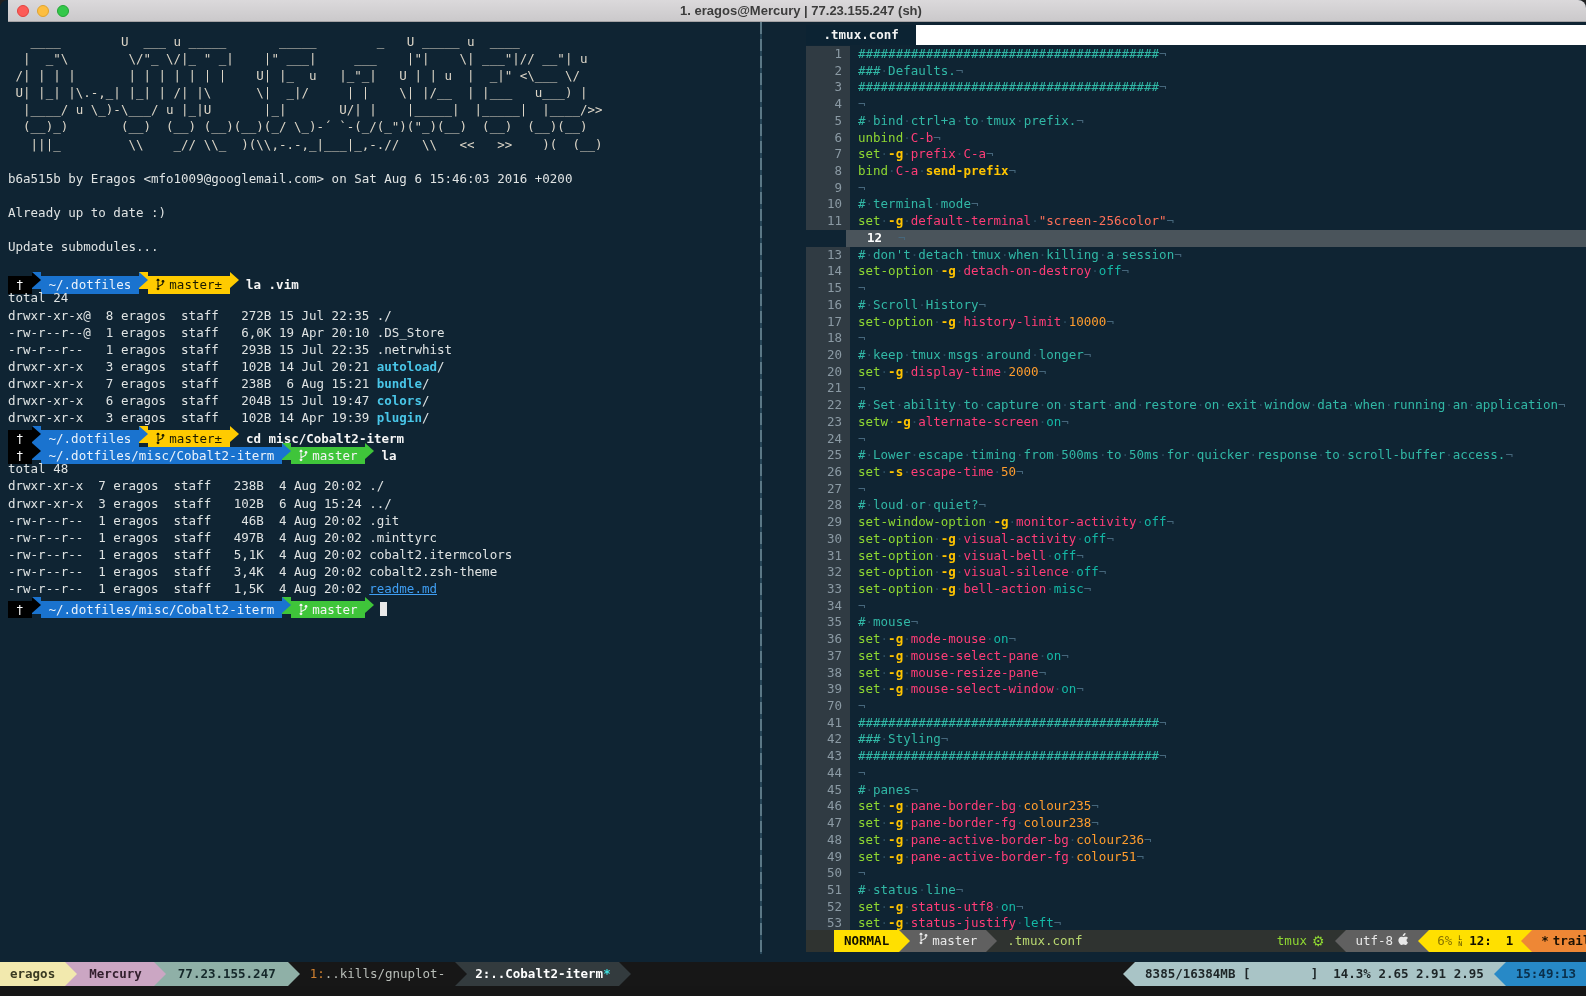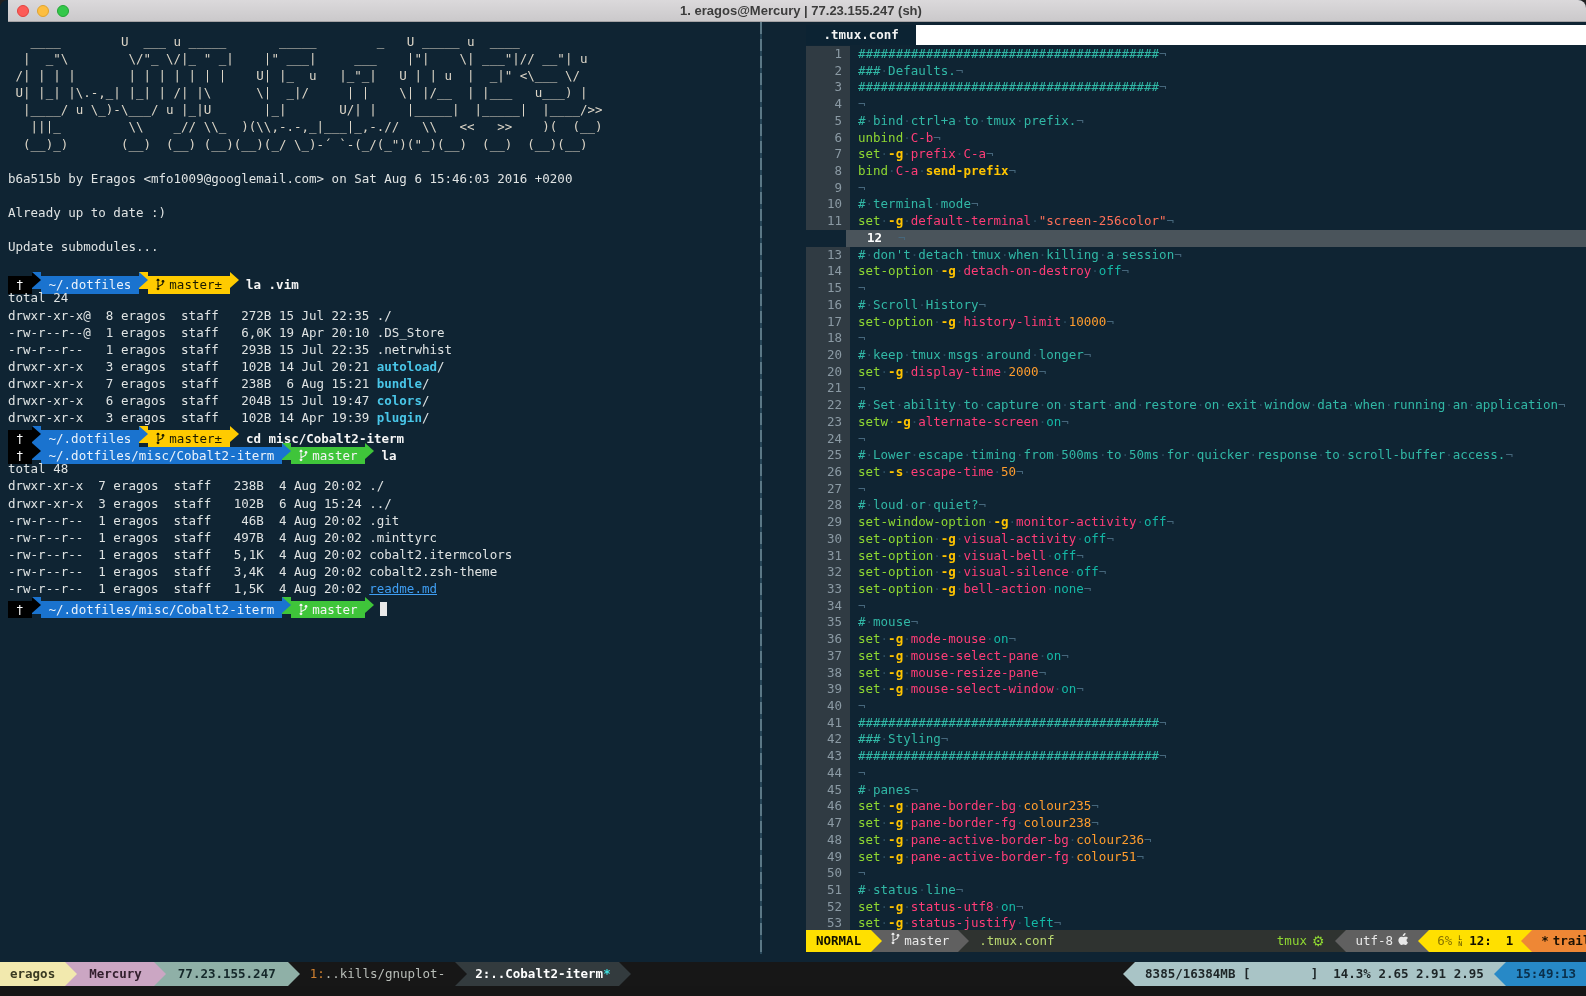--- a/index.html
+++ b/index.html
@@ -47,21 +47,21 @@
   .bicon{display:inline-block;vertical-align:-2px;margin-right:4px;}
   
   .pseg{display:inline-block;height:17.1px;line-height:17.1px;padding:0 8px;font-size:12.5px;}
   .pcmd{color:#f5f5f5;font-weight:bold;padding-left:7px;}
   .cursor{display:inline-block;width:7px;height:14px;background:#e9e9e9;vertical-align:-2px;margin-left:6px;}
   .lsdir{color:#49c6e8;font-weight:bold;} .lsslash{color:#dfe3e3;font-weight:normal;}
   .lslink{color:#3f9ef2;text-decoration:underline;cursor:pointer;}
   
   .vstatus{position:absolute;left:0;top:908px;width:816px;height:22px;background:#2f3330;
            display:flex;align-items:stretch;font-size:12.5px;line-height:22px;}
-  .vs-mode{background:#ffe000;color:#101000;font-weight:bold;padding:0 10px;}
+  .vs-mode{background:#ffe000;color:#101000;font-weight:bold;padding:0 10px;margin-left:28px;}
   .vs-branch{background:#606060;color:#e8e8e8;padding:0 9px;}
   .vs-file{color:#b9d870;padding:0 10px;}
   .vs-tmux{color:#8fd832;padding-right:10px;display:inline-flex;align-items:center;gap:5px;}
   .vs-enc{background:#606060;color:#e8e8e8;padding:0 10px;display:inline-flex;align-items:center;gap:5px;}
   .vs-pct{background:#ffe000;color:#101000;padding:0 8px;display:inline-flex;align-items:center;}
   .vs-pct .pctnum{color:#8a7500;margin-right:6px;}
   .vs-pct .lnglyph{display:inline-block;font-size:6.5px;line-height:6px;color:#4a4000;margin-right:7px;text-align:center;}
   .vs-pct b{font-weight:bold;}
   .vs-pct .colno{margin-left:14px;}
   .vs-warn{background:#ee8735;color:#1d1204;padding:0 9px;font-weight:bold;}
@@ -94,22 +94,22 @@
     <div class="wtitle">1. eragos@Mercury | 77.23.155.247 (sh)</div>
   </div>
 
   <div class="content">
     <div class="left-pane" id="left-pane">
         <div class="tline art">   ____        U  ___ u _____       _____        _   U _____ u  ____  </div>
         <div class="tline art">  |  _"\        \/"_ \/|_ " _|    |" ___|     ___    |"|    \| ___"|// __"| u</div>
         <div class="tline art"> /| | | |       | | | | | | |    U| |_  u   |_"_|   U | | u  |  _|" &lt;\___ \/ </div>
         <div class="tline art"> U| |_| |\.-,_| |_| | /| |\      \|  _|/     | |    \| |/__  | |___   u___) |</div>
         <div class="tline art">  |____/ u \_)-\___/ u |_|U       |_|       U/| |    |_____|  |_____|  |____/&gt;&gt;</div>
+        <div class="tline art">  (__)_)       (__)  (__) (__)(__)(_/ \_)-´ `-(_/(_")("_)(__)  (__)  (__)(__)</div>
         <div class="tline art">   |||_         \\    _// \\_  )(\\,-.-,_|___|_,-.//   \\   &lt;&lt;   &gt;&gt;    )(  (__)</div>
-        <div class="tline art">  (__)_)       (__)  (__) (__)(__)(_/ \_)-´ `-(_/(_")("_)(__)  (__)  (__)(__)</div>
         <div class="tline">&nbsp;</div>
         <div class="tline">b6a515b by Eragos &lt;mfo1009@googlemail.com&gt; on Sat Aug 6 15:46:03 2016 +0200</div>
         <div class="tline">&nbsp;</div>
         <div class="tline">Already up to date :)</div>
         <div class="tline">&nbsp;</div>
         <div class="tline">Update submodules...</div>
         <div class="tline">&nbsp;</div>
         <div class="tline"><span class="pseg" style="background:#000;color:#fff">†</span><span class="pa h17" style="background:#1a73cf"><i style="border-left:9px solid #000000"></i></span><span class="pseg" style="background:#1a73cf;color:#eaf2fb">~/.dotfiles</span><span class="pa h17" style="background:#ffcb00"><i style="border-left:9px solid #1a73cf"></i></span><span class="pseg" style="background:#ffcb00;color:#1a1a00"><svg class="bicon" width="9" height="13" viewBox="0 0 9 13">
               <g fill="#1a1a00" stroke="#1a1a00">
                 <circle cx="2" cy="2.2" r="1.4" stroke="none"></circle>
@@ -191,28 +191,28 @@
           <div class="vrow"><span class="gut">23</span><span class="vcode"><span class="tk-k">setw</span><i class="sp">·</i><span class="tk-f">-g</span><i class="sp">·</i><span class="tk-o">alternate-screen</span><i class="sp">·</i><span class="tk-v">on</span><span class="tk-e">¬</span></span></div>
           <div class="vrow"><span class="gut">24</span><span class="vcode"><span class="tk-e">¬</span></span></div>
           <div class="vrow"><span class="gut">25</span><span class="vcode"><span class="tk-c">#<i class="sp">·</i>Lower<i class="sp">·</i>escape<i class="sp">·</i>timing<i class="sp">·</i>from<i class="sp">·</i>500ms<i class="sp">·</i>to<i class="sp">·</i>50ms<i class="sp">·</i>for<i class="sp">·</i>quicker<i class="sp">·</i>response<i class="sp">·</i>to<i class="sp">·</i>scroll-buffer<i class="sp">·</i>access.</span><span class="tk-e">¬</span></span></div>
           <div class="vrow"><span class="gut">26</span><span class="vcode"><span class="tk-k">set</span><i class="sp">·</i><span class="tk-f">-s</span><i class="sp">·</i><span class="tk-o">escape-time</span><i class="sp">·</i><span class="tk-n">50</span><span class="tk-e">¬</span></span></div>
           <div class="vrow"><span class="gut">27</span><span class="vcode"><span class="tk-e">¬</span></span></div>
           <div class="vrow"><span class="gut">28</span><span class="vcode"><span class="tk-c">#<i class="sp">·</i>loud<i class="sp">·</i>or<i class="sp">·</i>quiet?</span><span class="tk-e">¬</span></span></div>
           <div class="vrow"><span class="gut">29</span><span class="vcode"><span class="tk-k">set-window-option</span><i class="sp">·</i><span class="tk-f">-g</span><i class="sp">·</i><span class="tk-o">monitor-activity</span><i class="sp">·</i><span class="tk-v">off</span><span class="tk-e">¬</span></span></div>
           <div class="vrow"><span class="gut">30</span><span class="vcode"><span class="tk-k">set-option</span><i class="sp">·</i><span class="tk-f">-g</span><i class="sp">·</i><span class="tk-o">visual-activity</span><i class="sp">·</i><span class="tk-v">off</span><span class="tk-e">¬</span></span></div>
           <div class="vrow"><span class="gut">31</span><span class="vcode"><span class="tk-k">set-option</span><i class="sp">·</i><span class="tk-f">-g</span><i class="sp">·</i><span class="tk-o">visual-bell</span><i class="sp">·</i><span class="tk-v">off</span><span class="tk-e">¬</span></span></div>
           <div class="vrow"><span class="gut">32</span><span class="vcode"><span class="tk-k">set-option</span><i class="sp">·</i><span class="tk-f">-g</span><i class="sp">·</i><span class="tk-o">visual-silence</span><i class="sp">·</i><span class="tk-v">off</span><span class="tk-e">¬</span></span></div>
-          <div class="vrow"><span class="gut">33</span><span class="vcode"><span class="tk-k">set-option</span><i class="sp">·</i><span class="tk-f">-g</span><i class="sp">·</i><span class="tk-o">bell-action</span><i class="sp">·</i><span class="tk-v">none</span><span class="tk-e">¬</span></span></div>
+          <div class="vrow"><span class="gut">33</span><span class="vcode"><span class="tk-k">set-option</span><i class="sp">·</i><span class="tk-f">-g</span><i class="sp">·</i><span class="tk-o">bell-action</span><i class="sp">·</i><span class="tk-v">misc</span><span class="tk-e">¬</span></span></div>
           <div class="vrow"><span class="gut">34</span><span class="vcode"><span class="tk-e">¬</span></span></div>
           <div class="vrow"><span class="gut">35</span><span class="vcode"><span class="tk-c">#<i class="sp">·</i>mouse</span><span class="tk-e">¬</span></span></div>
           <div class="vrow"><span class="gut">36</span><span class="vcode"><span class="tk-k">set</span><i class="sp">·</i><span class="tk-f">-g</span><i class="sp">·</i><span class="tk-o">mode-mouse</span><i class="sp">·</i><span class="tk-v">on</span><span class="tk-e">¬</span></span></div>
           <div class="vrow"><span class="gut">37</span><span class="vcode"><span class="tk-k">set</span><i class="sp">·</i><span class="tk-f">-g</span><i class="sp">·</i><span class="tk-o">mouse-select-pane</span><i class="sp">·</i><span class="tk-v">on</span><span class="tk-e">¬</span></span></div>
           <div class="vrow"><span class="gut">38</span><span class="vcode"><span class="tk-k">set</span><i class="sp">·</i><span class="tk-f">-g</span><i class="sp">·</i><span class="tk-o">mouse-resize-pane</span><span class="tk-e">¬</span></span></div>
           <div class="vrow"><span class="gut">39</span><span class="vcode"><span class="tk-k">set</span><i class="sp">·</i><span class="tk-f">-g</span><i class="sp">·</i><span class="tk-o">mouse-select-window</span><i class="sp">·</i><span class="tk-v">on</span><span class="tk-e">¬</span></span></div>
-          <div class="vrow"><span class="gut">40</span><span class="vcode"><span class="tk-e">¬</span></span></div>
+          <div class="vrow"><span class="gut">70</span><span class="vcode"><span class="tk-e">¬</span></span></div>
           <div class="vrow"><span class="gut">41</span><span class="vcode"><span class="tk-c">########################################</span><span class="tk-e">¬</span></span></div>
           <div class="vrow"><span class="gut">42</span><span class="vcode"><span class="tk-c">###<i class="sp">·</i>Styling</span><span class="tk-e">¬</span></span></div>
           <div class="vrow"><span class="gut">43</span><span class="vcode"><span class="tk-c">########################################</span><span class="tk-e">¬</span></span></div>
           <div class="vrow"><span class="gut">44</span><span class="vcode"><span class="tk-e">¬</span></span></div>
           <div class="vrow"><span class="gut">45</span><span class="vcode"><span class="tk-c">#<i class="sp">·</i>panes</span><span class="tk-e">¬</span></span></div>
           <div class="vrow"><span class="gut">46</span><span class="vcode"><span class="tk-k">set</span><i class="sp">·</i><span class="tk-f">-g</span><i class="sp">·</i><span class="tk-o">pane-border-bg</span><i class="sp">·</i><span class="tk-n">colour235</span><span class="tk-e">¬</span></span></div>
           <div class="vrow"><span class="gut">47</span><span class="vcode"><span class="tk-k">set</span><i class="sp">·</i><span class="tk-f">-g</span><i class="sp">·</i><span class="tk-o">pane-border-fg</span><i class="sp">·</i><span class="tk-n">colour238</span><span class="tk-e">¬</span></span></div>
           <div class="vrow"><span class="gut">48</span><span class="vcode"><span class="tk-k">set</span><i class="sp">·</i><span class="tk-f">-g</span><i class="sp">·</i><span class="tk-o">pane-active-border-bg</span><i class="sp">·</i><span class="tk-n">colour236</span><span class="tk-e">¬</span></span></div>
           <div class="vrow"><span class="gut">49</span><span class="vcode"><span class="tk-k">set</span><i class="sp">·</i><span class="tk-f">-g</span><i class="sp">·</i><span class="tk-o">pane-active-border-fg</span><i class="sp">·</i><span class="tk-n">colour51</span><span class="tk-e">¬</span></span></div>
           <div class="vrow"><span class="gut">50</span><span class="vcode"><span class="tk-e">¬</span></span></div>

